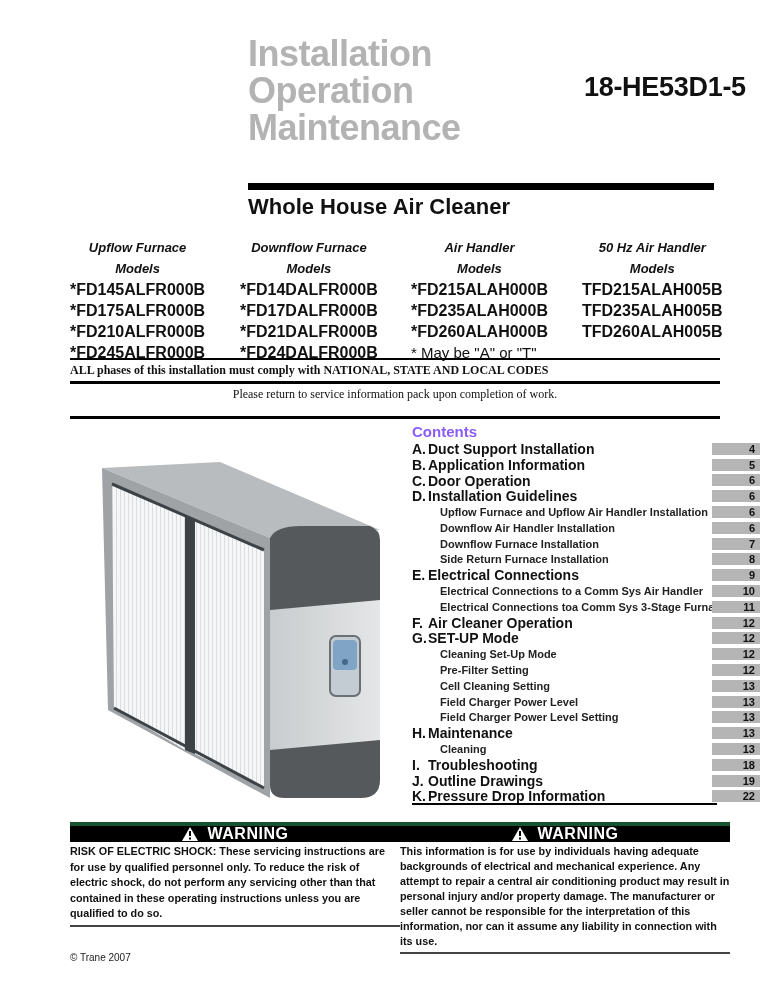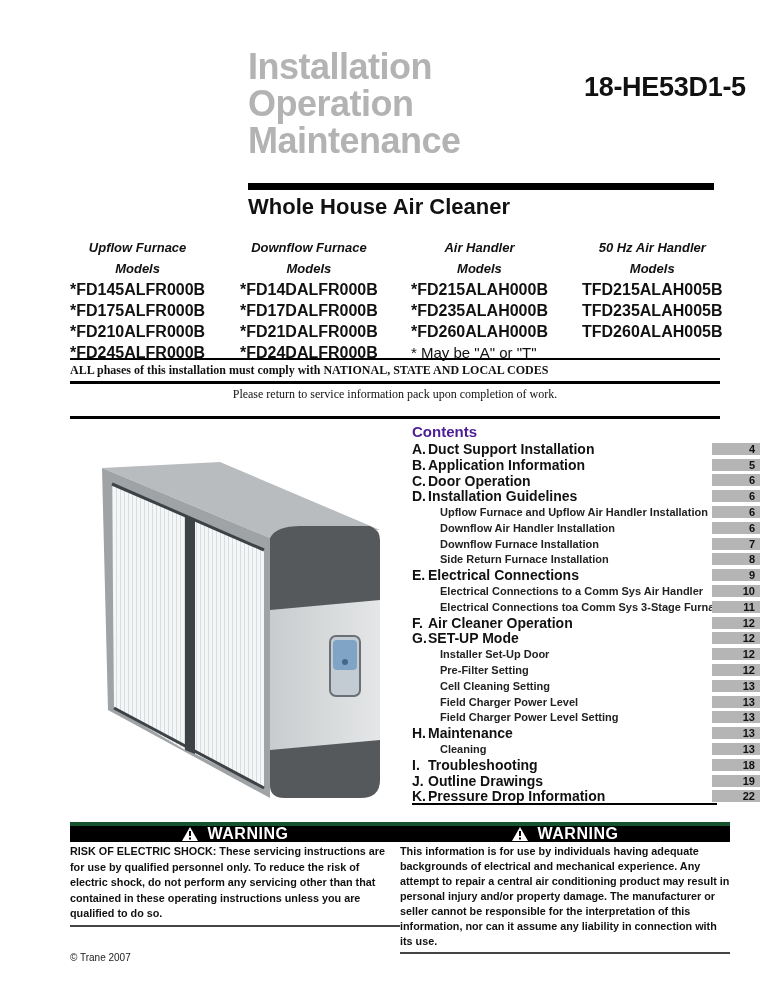--- a/index.html
+++ b/index.html
@@ -1,38 +1,38 @@
 <!DOCTYPE html>
 <html><head>
 <meta charset="utf-8">
 <style>
   * { box-sizing: border-box; margin: 0; padding: 0; }
   html, body { width: 768px; height: 994px; background: #ffffff; overflow: hidden; }
   body { position: relative; font-family: "Liberation Sans", sans-serif; color: #111; }
 
-  .title-block { position: absolute; left: 248px; top: 48px; }
+  .title-block { position: absolute; left: 248px; top: 35px; }
   .title-line { font-family: "Liberation Sans", sans-serif; font-weight: bold; color: #b3b3b3; font-size: 36px; line-height: 37px; letter-spacing: -0.5px; }
   .doc-number { position: absolute; left: 584px; top: 72px; font-weight: bold; font-size: 27px; letter-spacing: -0.3px; color: #111; }
   .rule-thick { position: absolute; left: 248px; top: 183px; width: 466px; height: 7px; background: #000; }
   .subtitle { position: absolute; left: 248px; top: 194px; font-weight: bold; font-size: 22px; color: #111; }
 
   .models { position: absolute; left: 70px; top: 237px; width: 650px; height: 121px; }
   .model-col { position: absolute; top: 0; }
   .model-col .hdr { font-style: italic; font-weight: bold; font-size: 13px; line-height: 21px; color: #111; text-align: center; }
   .model-col .num { font-weight: bold; font-size: 16px; line-height: 21px; color: #111; }
   .model-col .note { font-size: 15px; line-height: 21px; color: #111; }
 
   .rule-a { position: absolute; left: 70px; top: 358px; width: 650px; height: 2px; background: #000; }
   .codes { position: absolute; left: 70px; top: 363px; font-family: "Liberation Serif", serif; font-weight: bold; font-size: 12px; color: #111; }
   .rule-b { position: absolute; left: 70px; top: 381px; width: 650px; height: 3px; background: #000; }
   .important { position: absolute; left: 70px; top: 388px; width: 650px; text-align: center; font-family: "Liberation Serif", serif; font-size: 12px; line-height: 13px; color: #111; }
   .important b { font-weight: bold; }
   .rule-c { position: absolute; left: 70px; top: 416px; width: 650px; height: 3px; background: #000; }
 
-  .contents-title { position: absolute; left: 412px; top: 423px; font-weight: bold; font-size: 15px; color: #4c1d95; }
+  .contents-title { position: absolute; left: 412px; top: 423px; font-weight: bold; font-size: 15px; color: #8b5cf6; }
   .toc { position: absolute; left: 412px; top: 441px; width: 350px; }
   .toc-row { position: relative; height: 15.8px; display: flex; align-items: center; }
   .toc-row.main .letter { width: 16px; font-weight: bold; font-size: 14px; }
   .toc-row.main .label { font-weight: bold; font-size: 14px; }
   .toc-row.sub .label { margin-left: 28px; font-weight: bold; font-size: 11px; color: #222; }
   .toc-page { position: absolute; left: 300px; width: 48px; height: 12px; background: #b5b5b5; text-align: right; padding-right: 5px; font-weight: bold; font-size: 11px; line-height: 12px; color: #111; }
   .rule-toc { position: absolute; left: 412px; top: 803px; width: 305px; height: 2px; background: #000; }
 
   .product { position: absolute; left: 80px; top: 460px; width: 300px; height: 340px; }
 
@@ -192,21 +192,21 @@
       <span class="letter">F.</span>
       <span class="label">Air Cleaner Operation</span>
       <span class="toc-page">12</span>
     </div>
   <div class="toc-row main">
       <span class="letter">G.</span>
       <span class="label">SET-UP Mode</span>
       <span class="toc-page">12</span>
     </div>
   <div class="toc-row sub">
-      <span class="label">Installer Set-Up Door</span>
+      <span class="label">Cleaning Set-Up Mode</span>
       <span class="toc-page">12</span>
     </div>
   <div class="toc-row sub">
       <span class="label">Pre-Filter Setting</span>
       <span class="toc-page">12</span>
     </div>
   <div class="toc-row sub">
       <span class="label">Cell Cleaning Setting</span>
       <span class="toc-page">13</span>
     </div>

